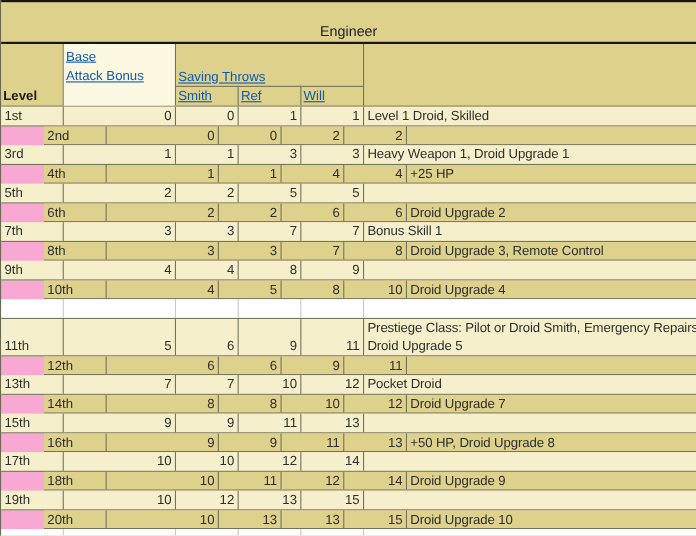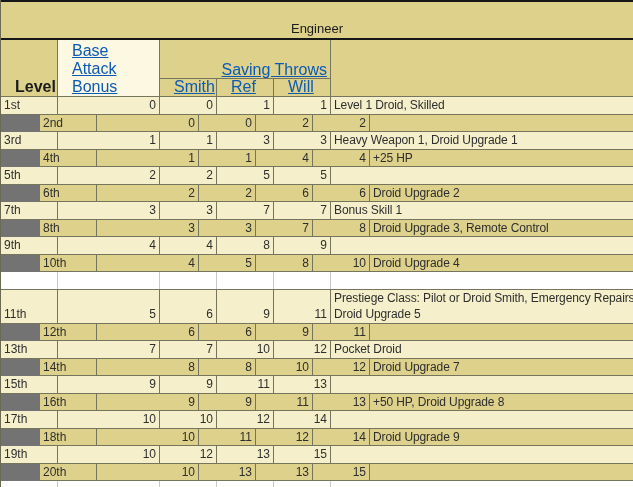--- a/index.html
+++ b/index.html
@@ -1,21 +1,21 @@
 <!DOCTYPE html>
 <html style="--header-tan: #ddd18c; --row-light: #f5f0cb; --row-dark: #ddd18c; --cream: #fcf8e2; --bdr: #75755e; --blackline: #161616; --grid: #c9c9c9; --link: #0b5bb5; --text: #2e2e2e;"><head>
 <meta charset="utf-8">
 <style>
   html,body{margin:0;padding:0;background:#ffffff;}
   .sheet{
     position:relative;width:633px;height:487px;overflow:hidden;box-sizing:border-box;
     display:flex;flex-direction:column;
     font-family:"Liberation Sans",sans-serif;
     border-left:1px solid #6b6b54;
-    background:#737373;
+    background:#f9a8d4;
   }
   :root{
     --header-tan:#ddd18c;
     --row-light:#f5f0cb;
     --row-dark:#ddd18c;
     --cream:#fcf8e2;
     --bdr:#75755e;
     --blackline:#161616;
     --grid:#c9c9c9;
     --link:#0b5bb5;
@@ -32,24 +32,24 @@
   .title-text{font-size:13px;color:#1b1b1b;}
 
   .grid6{display:grid;grid-template-columns:57px 102px 57px 57px 57px 1fr;}
 
   .header-grid{
     height:57px;flex:0 0 57px;box-sizing:border-box;
     grid-template-rows:19px 19px 18px;
     border-bottom:1px solid var(--bdr);
     background:var(--header-tan);
   }
-  .h-cell{box-sizing:border-box;display:flex;align-items:flex-end;padding:1px 3px 2px 14px;font-size:16px;line-height:14px;overflow:hidden;}
+  .h-cell{box-sizing:border-box;display:flex;align-items:flex-end;padding:1px 3px 2px 2px;font-size:12px;line-height:14px;overflow:hidden;}
   .level-h{grid-column:1;grid-row:1/4;border-right:1px solid var(--bdr);font-weight:bold;color:#1b1b1b;align-items:flex-end;}
   .bab-h{grid-column:2;grid-row:1/4;border-right:1px solid var(--bdr);background:var(--cream);align-items:flex-start;padding-top:2px;}
-  .st-h{grid-column:3/6;grid-row:1/3;border-right:1px solid var(--bdr);align-items:flex-end;padding-bottom:1px;justify-content:flex-end;}
+  .st-h{grid-column:3/6;grid-row:1/3;border-right:1px solid var(--bdr);align-items:flex-end;padding-bottom:1px;}
   .fort-h{grid-column:3;grid-row:3;border-right:1px solid var(--bdr);border-top:1px solid var(--bdr);}
   .ref-h{grid-column:4;grid-row:3;border-right:1px solid var(--bdr);border-top:1px solid var(--bdr);text-align:center;}
   .will-h{grid-column:5;grid-row:3;border-right:1px solid var(--bdr);border-top:1px solid var(--bdr);}
   .special-h{grid-column:6;grid-row:1/4;font-weight:bold;color:#1b1b1b;}
   .link{color:var(--link);text-decoration:underline;cursor:pointer;}
   .prewrap{white-space:pre-line;line-height:18px;}
 
   .row{min-height:17.5px;box-sizing:border-box;border-bottom:1px solid var(--bdr);}
   .row.light{background:var(--row-light);}
   .row.dark{background:var(--row-dark);margin-left:39px;}
@@ -262,20 +262,21 @@
         <div class="cell vline num">13</div>
         <div class="cell vline num">15</div>
         <div class="cell special-cell"></div>
       </div>
       <div class="row grid6 dark">
         <div class="cell vline">20th</div>
         <div class="cell vline num">10</div>
         <div class="cell vline num">13</div>
         <div class="cell vline num">13</div>
         <div class="cell vline num">15</div>
+        <div class="cell special-cell">Droid Upgrade 10</div>
       </div>
     </div>
 
   <div class="bottom-strip grid6">
     <div class="strip-cell"></div>
     <div class="strip-cell"></div>
     <div class="strip-cell"></div>
     <div class="strip-cell"></div>
     <div class="strip-cell"></div>
     <div class="strip-cell"></div>

